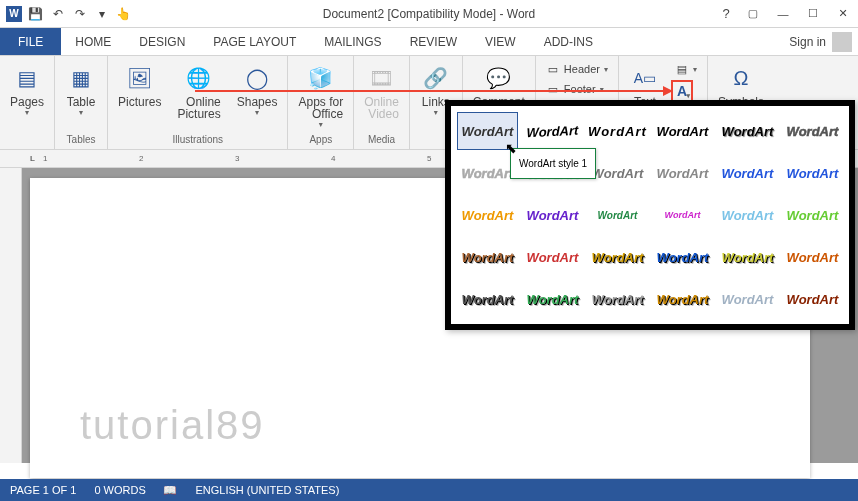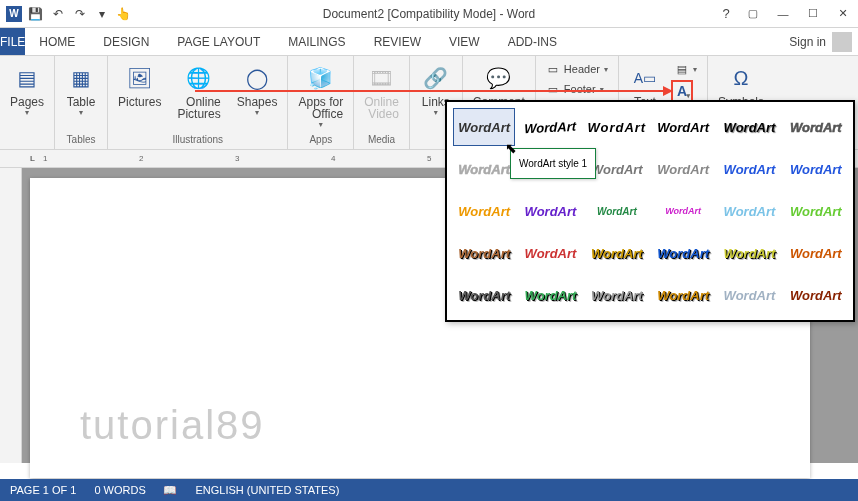--- a/index.html
+++ b/index.html
@@ -9,21 +9,21 @@
 .titlebar-left { display: flex; align-items: center; gap: 6px; padding-left: 6px; }
 .qat-icon { width: 16px; height: 16px; display: inline-flex; align-items: center; justify-content: center; font-size: 12px; color: #444; cursor: pointer; }
 .word-icon { width: 16px; height: 16px; background: #2b579a; color: #fff; font-size: 10px; font-weight: bold; display: flex; align-items: center; justify-content: center; }
 .title-text { position: absolute; left: 50%; transform: translateX(-50%); font-size: 12px; color: #444; }
 .win-controls { position: absolute; right: 0; display: flex; }
 .win-btn { width: 30px; height: 22px; display: flex; align-items: center; justify-content: center; font-size: 11px; color: #444; cursor: pointer; }
 .help-btn { width: 24px; font-size: 13px; }
 
 .tabbar { height: 28px; background: #fff; display: flex; align-items: stretch; border-bottom: 1px solid #d4d4d4; position: relative; }
 .tab { padding: 0 14px; font-size: 12px; color: #444; display: flex; align-items: center; cursor: pointer; text-transform: uppercase; }
-.tab-file { background: #2b579a; color: #fff; padding: 0 0; }
+.tab-file { background: #2b579a; color: #fff; padding: 0 18px; }
 .tab-active { border: 2px solid #e43; color: #2b579a; background: #fff; }
 .signin { position: absolute; right: 6px; top: 0; height: 28px; display: flex; align-items: center; font-size: 12px; color: #444; gap: 6px; text-align: center; }
 .signin-avatar { width: 20px; height: 20px; background: #ccc; }
 
 .ribbon { height: 94px; background: #f3f3f3; border-bottom: 1px solid #d4d4d4; display: flex; position: relative; }
 .ribbon-group { border-right: 1px solid #d4d4d4; display: flex; flex-direction: column; padding: 2px 4px; }
 .group-content { flex: 1; display: flex; align-items: flex-start; gap: 4px; }
 .group-label { font-size: 10px; color: #666; text-align: center; padding-bottom: 2px; }
 .rbtn { display: flex; flex-direction: column; align-items: center; justify-content: flex-start; padding: 4px 6px; cursor: pointer; min-width: 40px; }
 .rbtn-icon { width: 32px; height: 32px; display: flex; align-items: center; justify-content: center; font-size: 20px; color: #2b579a; }
@@ -43,21 +43,21 @@
 
 .ruler { height: 18px; background: #f3f3f3; border-bottom: 1px solid #d4d4d4; display: flex; align-items: center; font-size: 8px; color: #666; padding-left: 30px; }
 .ruler-mark { width: 96px; text-align: left; }
 
 .doc-area { position: relative; height: 295px; background: #9b9b9b; display: flex; }
 .vruler { width: 22px; background: #f3f3f3; border-right: 1px solid #d4d4d4; }
 .page { margin: 10px 0 0 8px; width: 780px; background: #fff; height: 300px; box-shadow: 0 1px 4px rgba(0,0,0,.3); position: relative; }
 
 .watermark { position: absolute; left: 50px; bottom: 30px; font-size: 40px; color: #ccc; font-weight: 300; letter-spacing: 2px; }
 
-.wordart-gallery { position: absolute; top: 100px; left: 445px; width: 410px; background: #fff; border: 2px solid #000000; box-shadow: 2px 2px 6px rgba(0,0,0,.25); z-index: 100; padding: 6px; }
+.wordart-gallery { position: absolute; top: 100px; left: 445px; width: 410px; background: #fff; border: 6px solid #000000; box-shadow: 2px 2px 6px rgba(0,0,0,.25); z-index: 100; padding: 6px; }
 .gallery-grid { display: grid; grid-template-columns: repeat(6, 1fr); gap: 4px; }
 .wa-cell { height: 38px; display: flex; align-items: center; justify-content: center; cursor: pointer; font-style: italic; font-weight: bold; font-size: 13px; }
 .wa-selected { border: 1px solid #2b579a; background: #e1e8f5; }
 
 .tooltip { position: absolute; top: 148px; left: 510px; background: #fff; border: 1px solid #15803d; padding: 9px 8px; font-size: 10px; box-shadow: 1px 1px 3px rgba(0,0,0,.2); z-index: 200; }
 .cursor { position: absolute; top: 140px; left: 505px; font-size: 14px; z-index: 210; color: #000; }
 
 .statusbar { position: absolute; bottom: 0; left: 0; right: 0; height: 22px; background: #2b579a; color: #fff; display: flex; align-items: center; font-size: 11px; padding: 0 10px; gap: 18px; }
 .status-item { display: flex; align-items: center; gap: 4px; }
 </style>

